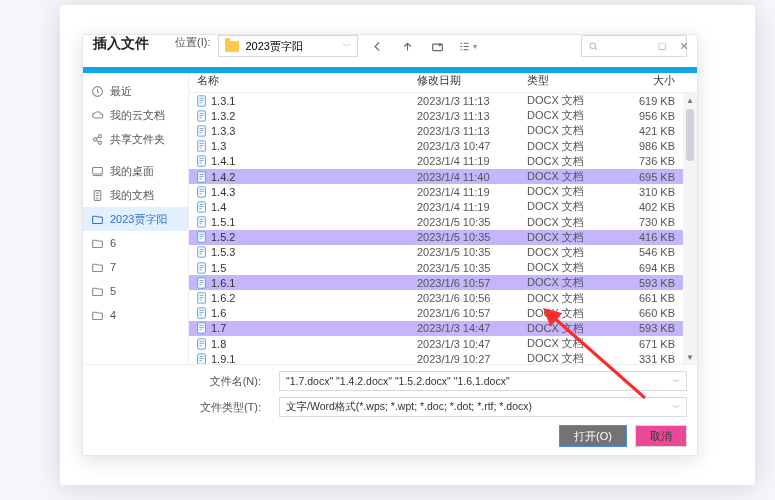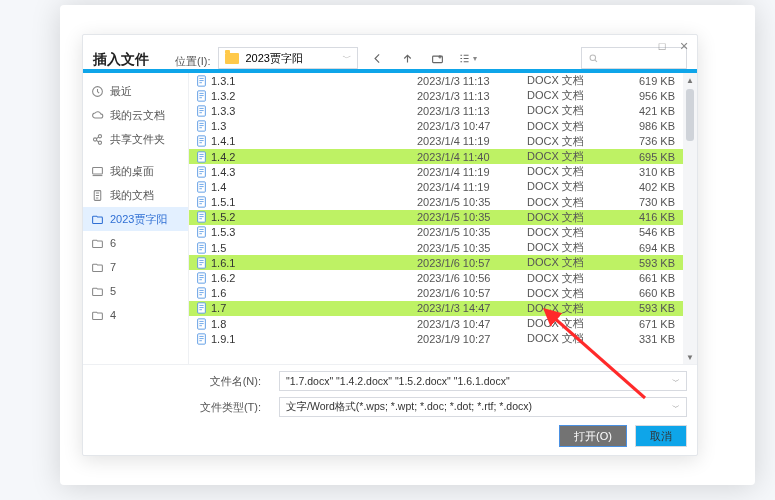--- a/index.html
+++ b/index.html
@@ -2,21 +2,21 @@
 <html><head>
 <meta charset="utf-8">
 <style>
   * { box-sizing: border-box; font-family: "Microsoft YaHei", "PingFang SC", sans-serif; }
   body { margin: 0; background: #f5f7fa; width: 775px; height: 500px; overflow: hidden; position: relative; }
   .outer { position: absolute; inset: 0;}
   .shadow { position: absolute; top:5px; left:60px; right:20px; height:480px; background:#fff; border-radius:4px; box-shadow:0 2px 30px rgba(0,0,0,.15);}
   .dialog { position: absolute; top:34px; left:82px; width:616px; height:422px; background:#fff; border:1px solid #e3e6ea; border-radius:2px; display:flex; flex-direction:column; box-shadow:0 4px 20px rgba(0,0,0,.12);}
   .winctrl { position:absolute; top:4px; right:6px; display:flex; gap:8px;}
   .winctrl span { width:14px; height:14px; display:flex; align-items:center; justify-content:center; color:#888; font-size:11px;}
-  .header { display:flex; align-items:flex-end; height:38px; padding:0 10px; gap:8px; border-bottom:4px solid #0ea5e9;}
+  .header { display:flex; align-items:flex-start; height:38px; padding:0 10px; gap:8px; border-bottom:6px solid #0ea5e9;}
   .title { font-size:14px; font-weight:600; color:#222; margin-right:18px;}
   .loc-label{ font-size:11px; color:#555;}
   .loc-combo{ display:flex; align-items:center; border:1px solid #d7dae0; height:22px; padding:0 6px; font-size:11px; gap:6px; min-width:140px; background:#fff;}
   .loc-combo .folder{ width:14px; height:11px; background:#ffc94a; border-radius:1px; position:relative;}
   .loc-combo .folder::before{content:""; position:absolute; top:-3px; left:0; width:5px; height:3px; background:#ffc94a; border-radius:1px 1px 0 0;}
   .loc-combo .chev{ margin-left:auto; font-size:9px; color:#888;}
   .tool { width:22px; height:22px; display:flex; align-items:center; justify-content:center; color:#666; font-size:12px;}
   .tool svg{width:13px;height:13px;stroke:#666;stroke-width:1.4;fill:none;}
   .viewbtn{display:flex;align-items:center;gap:2px;}
   .search { margin-left:auto; width:106px; height:22px; border:1px solid #d7dae0; display:flex; align-items:center; padding:0 6px; color:#bbb; font-size:11px;}
@@ -30,38 +30,38 @@
   .side-sep{height:8px;}
   .list-area{flex:1; display:flex; flex-direction:column; min-width:0;}
   .cols{ display:flex; height:20px; font-size:11px; color:#333; border-bottom:1px solid #eef0f3; padding-right:14px;}
   .col-name{flex:1; padding-left:8px;}
   .col-date{width:110px;}
   .col-type{width:86px;}
   .col-size{width:70px; text-align:right; padding-right:8px;}
   .rows{ flex:1; overflow:hidden; position:relative;}
   .rows-inner{position:absolute; inset:0 14px 0 0; overflow:hidden;}
   .row{ display:flex; height:15.2px; align-items:center; font-size:11px; color:#333;}
-  .row.sel{ background:#bef264;}
+  .row.sel{ background:#c4b5fd;}
   .row .fi{ width:12px; height:12px; margin:0 4px 0 6px; display:inline-flex; align-items:center; justify-content:center;}
   .row .fi svg{width:11px;height:12px;}
   .row .nm{flex:1; white-space:nowrap; overflow:hidden;}
   .row .dt{width:110px; color:#555;}
   .row .ty{width:86px; color:#555;}
   .row .sz{width:70px; text-align:right; padding-right:8px; color:#555;}
   .vscroll{position:absolute; top:0; right:0; width:14px; bottom:0; background:#f4f5f7; display:flex; flex-direction:column; align-items:center;}
   .vscroll .arr{height:14px;font-size:8px;color:#777;display:flex;align-items:center;}
   .vscroll .track{flex:1; width:8px; position:relative;}
   .vscroll .thumb{position:absolute; top:2px; left:0; width:8px; height:52px; background:#cfd3d9; border-radius:3px;}
   .footer{ border-top:1px solid #eef0f3; padding:6px 10px 8px 116px; display:flex; flex-direction:column; gap:6px; position:relative;}
   .frow{display:flex; align-items:center; gap:18px;}
   .flabel{font-size:11px; color:#555; width:62px; text-align:right;}
   .fcombo{flex:1; height:20px; border:1px solid #d7dae0; font-size:10.5px; padding:0 18px 0 6px; display:flex; align-items:center; color:#333; position:relative; background:#fff;}
   .fcombo .chev{position:absolute; right:6px; font-size:8px; color:#888;}
   .btnrow{display:flex; justify-content:flex-end; gap:8px; margin-top:2px;}
-  .btn{ height:22px; padding:0 14px; font-size:11px; display:flex; align-items:center; justify-content:center; border:1px solid #d7dae0; background:#0ea5e9; color:#333; cursor:default;}
+  .btn{ height:22px; padding:0 14px; font-size:11px; display:flex; align-items:center; justify-content:center; border:1px solid #d7dae0; background:#ec4899; color:#333; cursor:default;}
   .btn.primary{ background:#737373; border-color:#4a90e2; color:#fff;}
   .arrow-annot{position:absolute; pointer-events:none;}
 </style>
 </head>
 <body>
 
 <div class="outer">
   <div class="shadow"></div>
 
   <div class="dialog">
@@ -194,20 +194,26 @@
             <span class="ico">
               <svg viewBox="0 0 16 16">
                 <path d="M2 5v7a1 1 0 001 1h10a1 1 0 001-1V6a1 1 0 00-1-1H8L7 4H3a1 1 0 00-1 1z"></path>
               </svg>
             </span>
             <span>4</span>
           </div>
         </div>
 
       <div class="list-area">
+        <div class="cols">
+          <div class="col-name">名称</div>
+          <div class="col-date">修改日期</div>
+          <div class="col-type">类型</div>
+          <div class="col-size">大小</div>
+        </div>
         <div class="rows">
           <div class="rows-inner" id="rows">
               <div class="row">
                 <span class="fi">
                   <svg viewBox="0 0 12 14">
                     <rect x="1.5" y="1" width="9" height="12" rx="1" fill="#fff" stroke="#4a90e2" stroke-width="1"></rect>
                     <path d="M3.5 4h5M3.5 6.5h5M3.5 9h3" stroke="#4a90e2" stroke-width="0.9"></path>
                   </svg>
                 </span>
                 <span class="nm">1.3.1</span>

